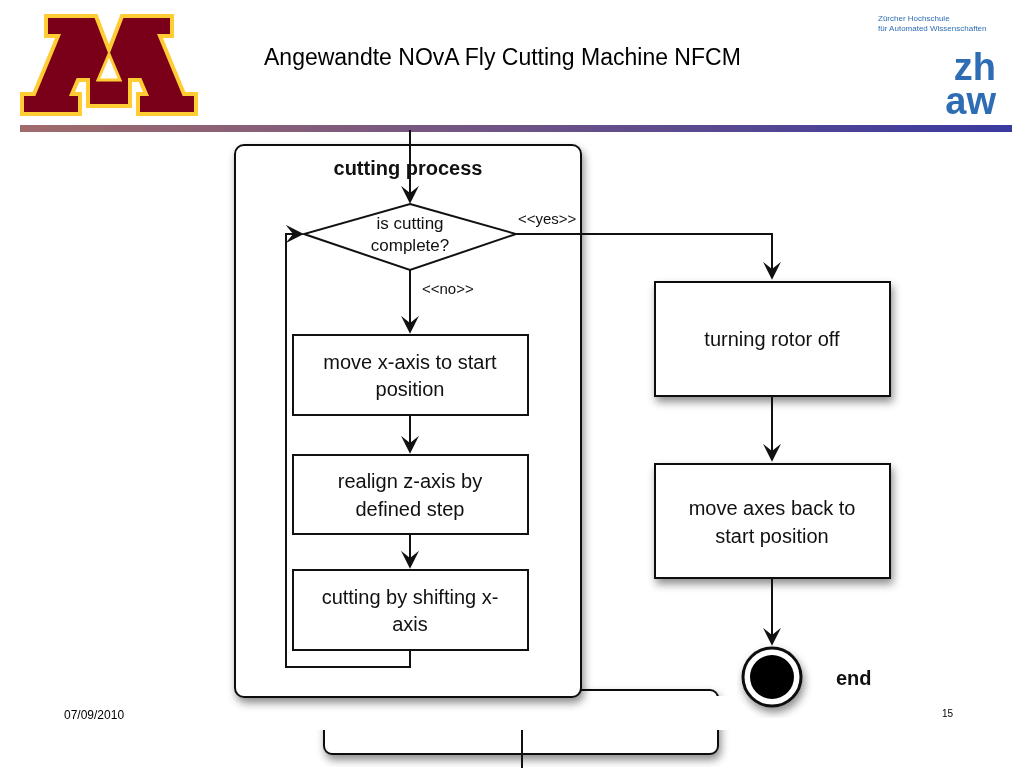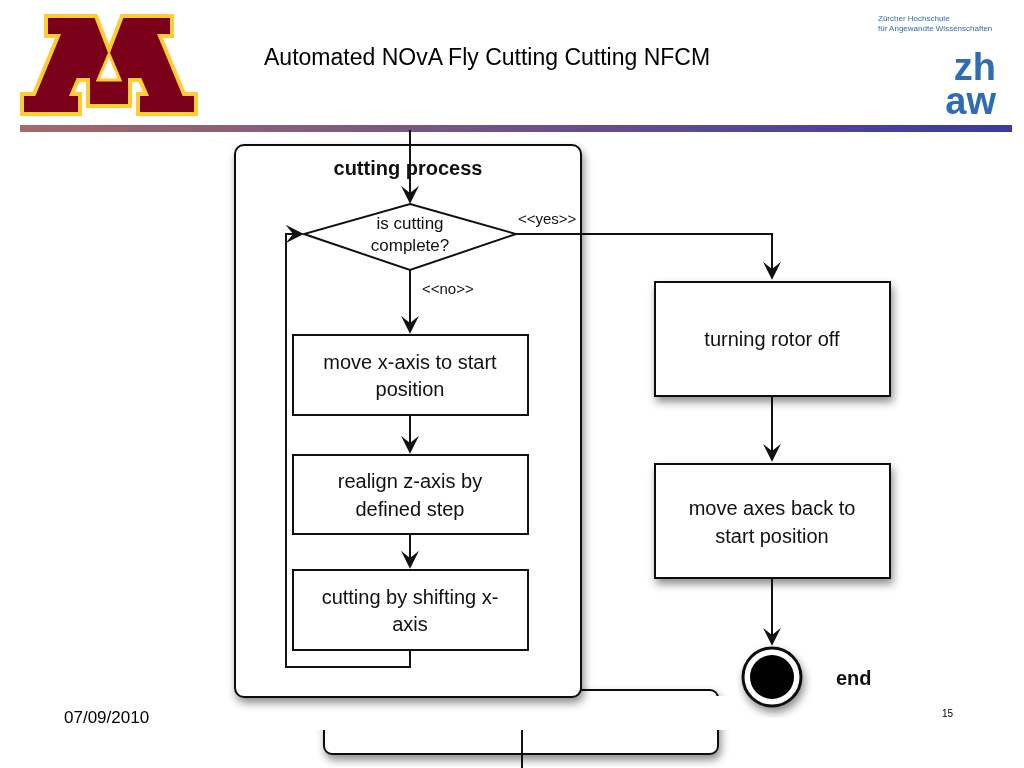--- a/index.html
+++ b/index.html
@@ -3,37 +3,37 @@
 <meta charset="utf-8">
 <style>
   html,body{margin:0;padding:0;background:#ffffff;}
   body{width:1024px;height:768px;position:relative;overflow:hidden;font-family:"Liberation Sans",sans-serif;}
   .logo-umn{position:absolute;left:18px;top:10px;width:182px;height:108px;}
   .title{position:absolute;left:264px;top:44px;font-size:23px;color:#000;white-space:nowrap;}
   .zhaw-sub{position:absolute;left:878px;top:14px;font-size:8px;color:#2e6db4;line-height:10px;}
   .zhaw-logo{position:absolute;left:926px;top:50px;width:72px;height:68px;}
   .divider{position:absolute;left:20px;top:125px;width:992px;height:9px;}
   .diagram{position:absolute;left:200px;top:130px;width:720px;height:638px;}
-  .footer-date{position:absolute;left:64px;top:708px;font-size:17px;color:#000;}
+  .footer-date{position:absolute;left:64px;top:708px;font-size:12px;color:#000;}
   .footer-page{position:absolute;left:942px;top:708px;font-size:10px;color:#000;}
   .dtext{font-family:"Liberation Sans",sans-serif;fill:#111;}
 </style>
 </head>
 <body>
 
 <svg class="logo-umn" viewBox="0 0 182 108">
   <path d="M4 104 L4 84 L16 84 L40 26 L28 26 L28 6 L78 6 L91 40 L104 6 L154 6 L154 26 L142 26 L166 84 L178 84 L178 104 L120 104 L120 84 L128 84 L122 70 L112 70 L112 96 L70 96 L70 70 L60 70 L54 84 L62 84 L62 104 Z" fill="#7a0019" stroke="#ffcc33" stroke-width="4" stroke-linejoin="miter"></path>
   <path d="M80 70 L91 44 L102 70 Z" fill="#ffffff" stroke="#ffcc33" stroke-width="3"></path>
 </svg>
 
-<div class="title">Automated NOvA Fly Cutting Cutting NFCM</div>
+<div class="title">Angewandte NOvA Fly Cutting Machine NFCM</div>
 
 <div class="zhaw-sub">
   <div>Zürcher Hochschule</div>
-  <div>für Angewandte Wissenschaften</div>
+  <div>für Automated Wissenschaften</div>
 </div>
 <svg class="zhaw-logo" viewBox="0 0 72 68">
   <text x="70" y="30" text-anchor="end" font-family="Liberation Sans, sans-serif" font-weight="bold" font-size="38" fill="#2e6db4">zh</text>
   <text x="70" y="64" text-anchor="end" font-family="Liberation Sans, sans-serif" font-weight="bold" font-size="38" fill="#2e6db4">aw</text>
 </svg>
 
 <svg class="divider" viewBox="0 0 992 9" preserveAspectRatio="none">
   <defs>
     <linearGradient id="divgrad" x1="0" x2="1" y1="0" y2="0">
       <stop offset="0" stop-color="#a06b6b"></stop>

